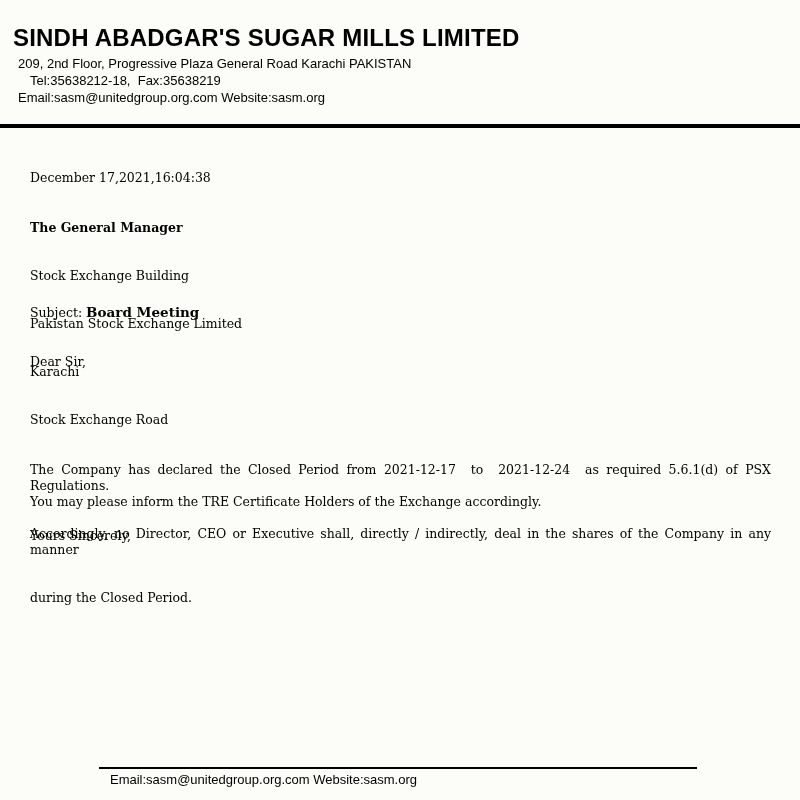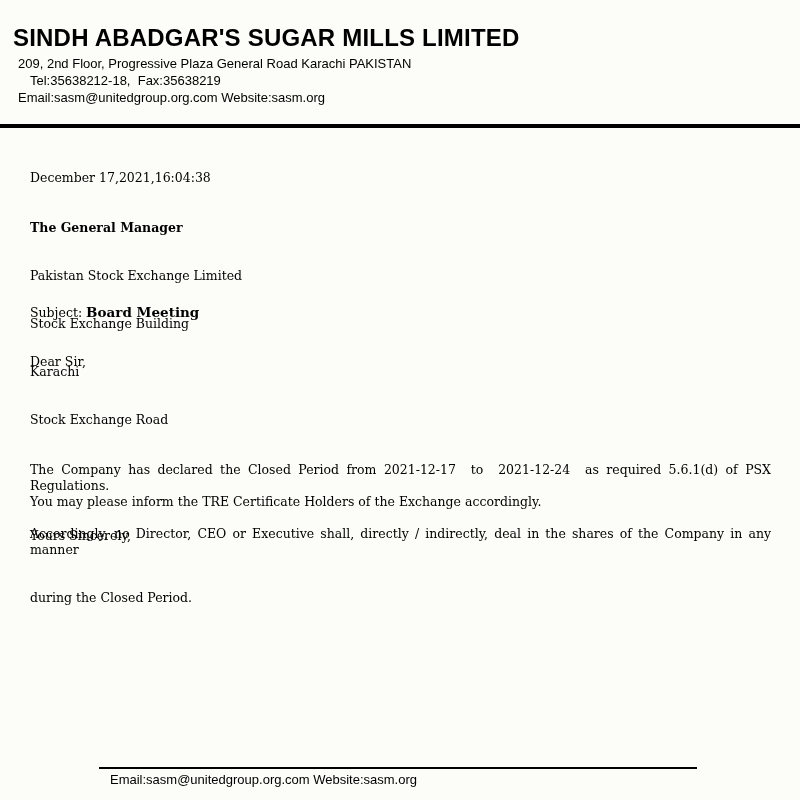--- a/index.html
+++ b/index.html
@@ -82,22 +82,22 @@
 <div class="abs head-line head-tel">Tel:35638212-18,  Fax:35638219</div>
 <div class="abs head-line head-email">Email:sasm@unitedgroup.org.com Website:sasm.org</div>
 <div class="abs head-rule"></div>
 
 <div class="abs serif meta-block">
   <div>December 17,2021,16:04:38</div>
 </div>
 
 <div class="abs serif recipient-block">
   <div class="bold">The General Manager</div>
+  <div>Stock Exchange Building</div>
   <div>Pakistan Stock Exchange Limited</div>
-  <div>Stock Exchange Building</div>
   <div>Karachi</div>
   <div>Stock Exchange Road</div>
 </div>
 
 <div class="abs serif subject-line"><span>Subject:</span><span> </span><span class="bold subj-title">Board Meeting</span></div>
 
 <div class="abs serif salutation">Dear Sir,</div>
 
 <div class="abs serif para para-1">
 </div>

